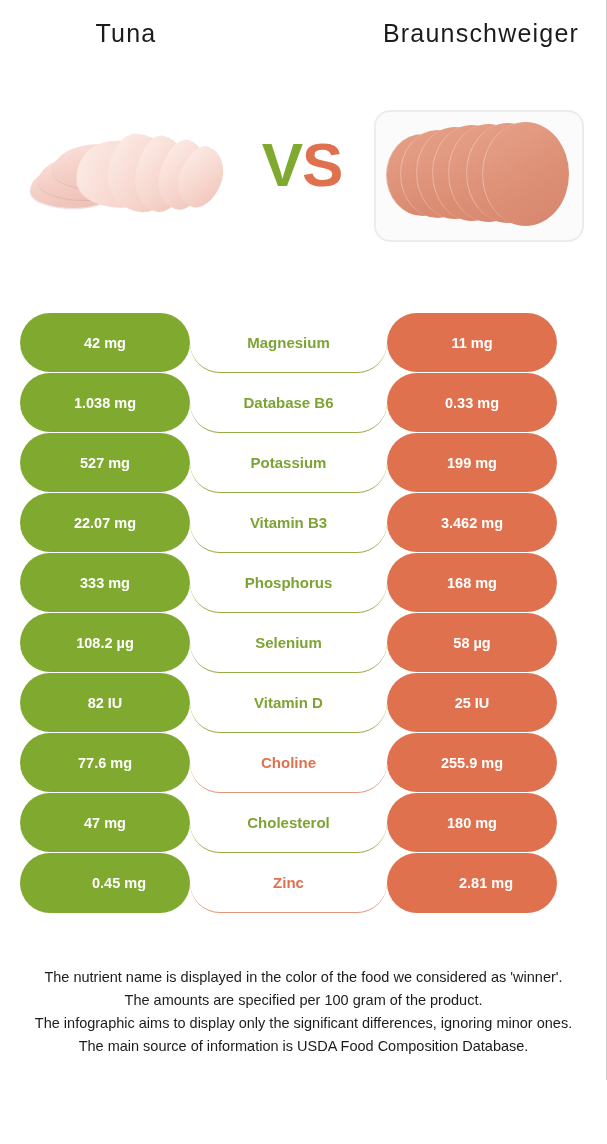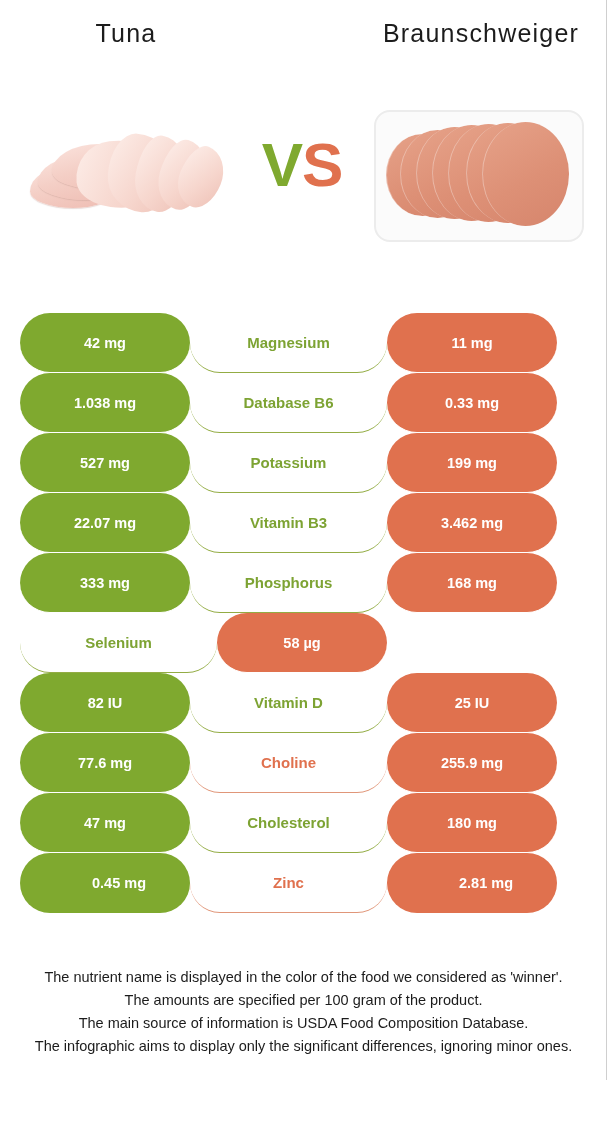--- a/index.html
+++ b/index.html
@@ -250,20 +250,21 @@
       <div class="cell right">3.462 mg</div>
     </div>
 
     <div class="row">
       <div class="cell left">333 mg</div>
       <div class="cell mid green">Phosphorus</div>
       <div class="cell right">168 mg</div>
     </div>
 
     <div class="row">
+      <div class="cell left">108.2 µg</div>
       <div class="cell mid green">Selenium</div>
       <div class="cell right">58 µg</div>
     </div>
 
     <div class="row">
       <div class="cell left">82 IU</div>
       <div class="cell mid green">Vitamin D</div>
       <div class="cell right">25 IU</div>
     </div>
 
@@ -283,17 +284,17 @@
       <div class="cell left">0.45 mg</div>
       <div class="cell mid orange">Zinc</div>
       <div class="cell right">2.81 mg</div>
     </div>
 
   </div>
 
   <div class="footer">
     <p>The nutrient name is displayed in the color of the food we considered as 'winner'.</p>
     <p>The amounts are specified per 100 gram of the product.</p>
+    <p>The infographic aims to display only the significant differences, ignoring minor ones.</p>
     <p>The main source of information is USDA Food Composition Database.</p>
-    <p>The infographic aims to display only the significant differences, ignoring minor ones.</p>
   </div>
 
 </div>
 
 </body></html>

